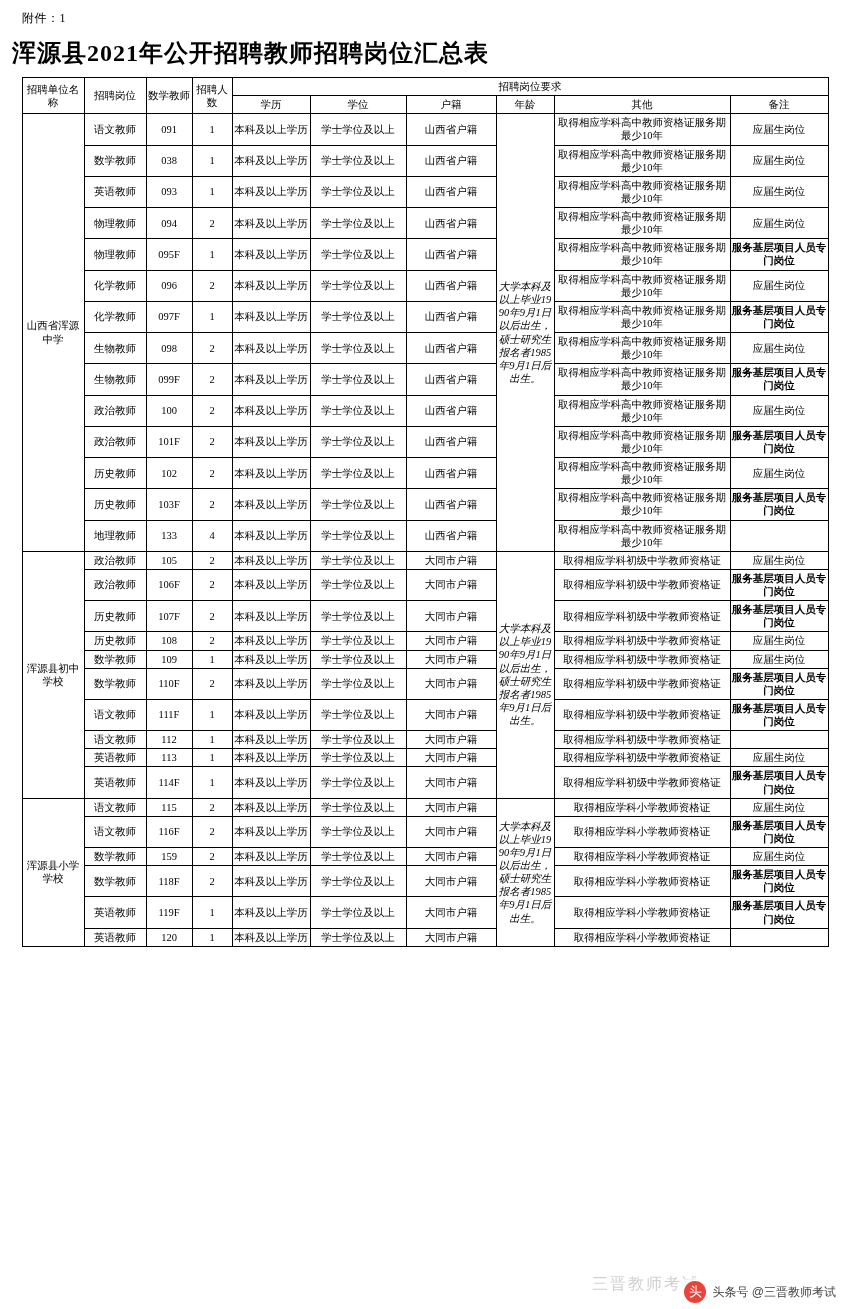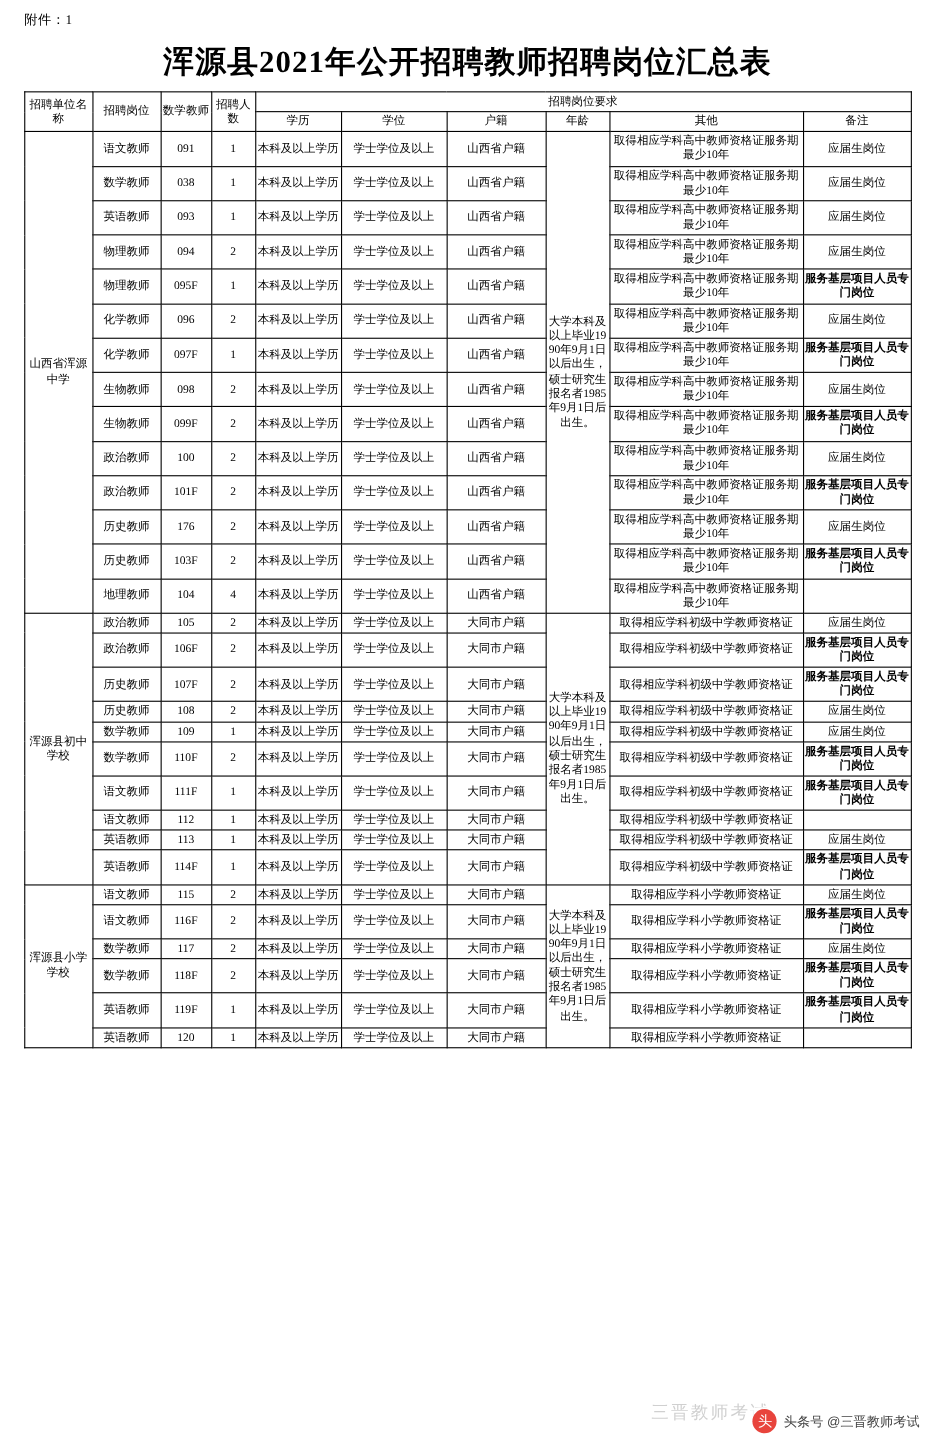--- a/index.html
+++ b/index.html
@@ -14,24 +14,23 @@
     color: #000;
     position: relative;
     overflow: hidden;
   }
   .attach {
     font-size: 12px;
     margin: 10px 0 0 22px;
     letter-spacing: 0.5px;
   }
   .doc-title {
-    text-align: center;
-    font-size: 28px;
+    font-size: 24px;
     font-weight: bold;
-    margin: 10px 0 8px 0;
+    margin: 10px 0 8px 12px;
     letter-spacing: 1px;
   }
   table.main {
     border-collapse: collapse;
     margin: 4px auto;
     width: 806px;
     table-layout: fixed;
   }
   table.main th, table.main td {
     border: 1px solid #000;
@@ -49,20 +48,21 @@
     font-size: 11px;
   }
   .unit-cell {
     font-size: 11px;
     line-height: 1.5;
   }
   .age-cell {
     font-size: 10px;
     line-height: 1.45;
     padding: 2px 3px;
+    font-style: italic;
   }
   .bold-red {
     font-weight: bold;
   }
   .edu2 {
     line-height: 1.2;
   }
   
   col.c-unit   { width: 62px; }
   col.c-post   { width: 62px; }
@@ -256,41 +256,41 @@
         <td>101F</td>
         <td>2</td>
         <td class="edu2">本科及以上学历</td>
         <td>学士学位及以上</td>
         <td>山西省户籍</td>
         <td>取得相应学科高中教师资格证服务期最少10年</td>
         <td class="bold-red">服务基层项目人员专门岗位</td>
       </tr>
       <tr>
         <td>历史教师</td>
-        <td>176</td>
+        <td>102</td>
         <td>2</td>
         <td class="edu2">本科及以上学历</td>
         <td>学士学位及以上</td>
         <td>山西省户籍</td>
         <td>取得相应学科高中教师资格证服务期最少10年</td>
         <td>应届生岗位</td>
       </tr>
       <tr>
         <td>历史教师</td>
         <td>103F</td>
         <td>2</td>
         <td class="edu2">本科及以上学历</td>
         <td>学士学位及以上</td>
         <td>山西省户籍</td>
         <td>取得相应学科高中教师资格证服务期最少10年</td>
         <td class="bold-red">服务基层项目人员专门岗位</td>
       </tr>
       <tr>
         <td>地理教师</td>
-        <td>104</td>
+        <td>133</td>
         <td>4</td>
         <td class="edu2">本科及以上学历</td>
         <td>学士学位及以上</td>
         <td>山西省户籍</td>
         <td>取得相应学科高中教师资格证服务期最少10年</td>
         <td></td>
       </tr>
       <tr>
         <td rowspan="10" class="unit-cell">浑源县初中学校</td>
         <td>政治教师</td>
@@ -410,21 +410,21 @@
         <td>116F</td>
         <td>2</td>
         <td class="edu2">本科及以上学历</td>
         <td>学士学位及以上</td>
         <td>大同市户籍</td>
         <td>取得相应学科小学教师资格证</td>
         <td class="bold-red">服务基层项目人员专门岗位</td>
       </tr>
       <tr>
         <td>数学教师</td>
-        <td>117</td>
+        <td>159</td>
         <td>2</td>
         <td class="edu2">本科及以上学历</td>
         <td>学士学位及以上</td>
         <td>大同市户籍</td>
         <td>取得相应学科小学教师资格证</td>
         <td>应届生岗位</td>
       </tr>
       <tr>
         <td>数学教师</td>
         <td>118F</td>

